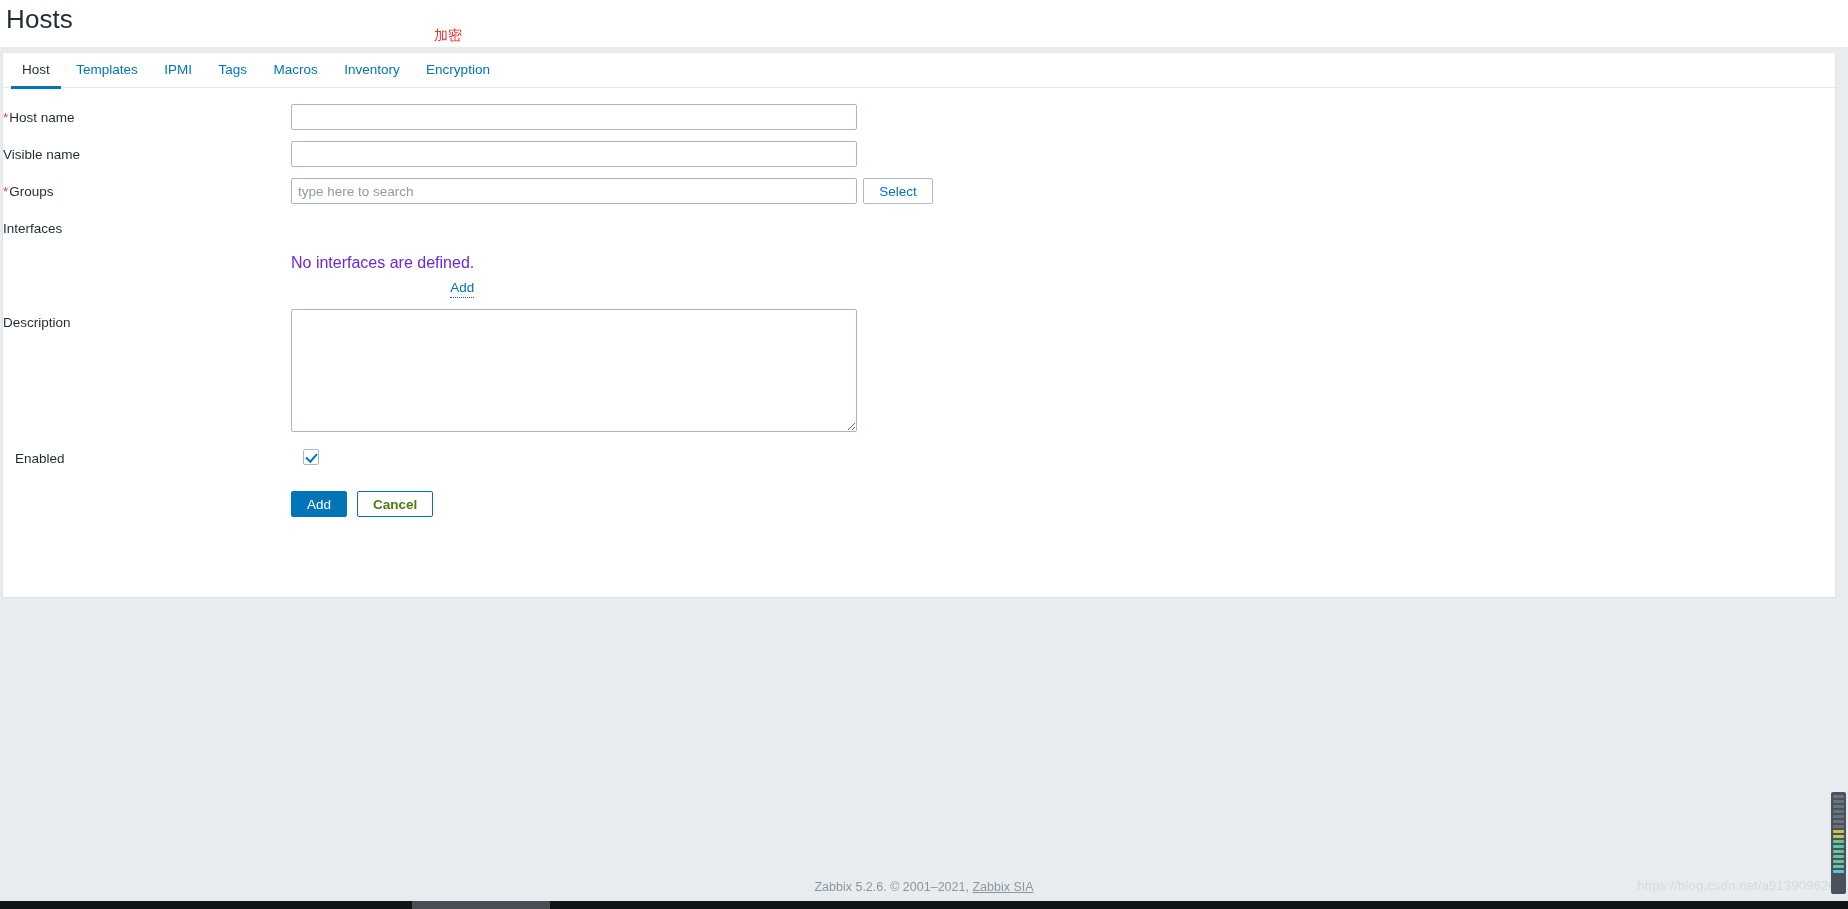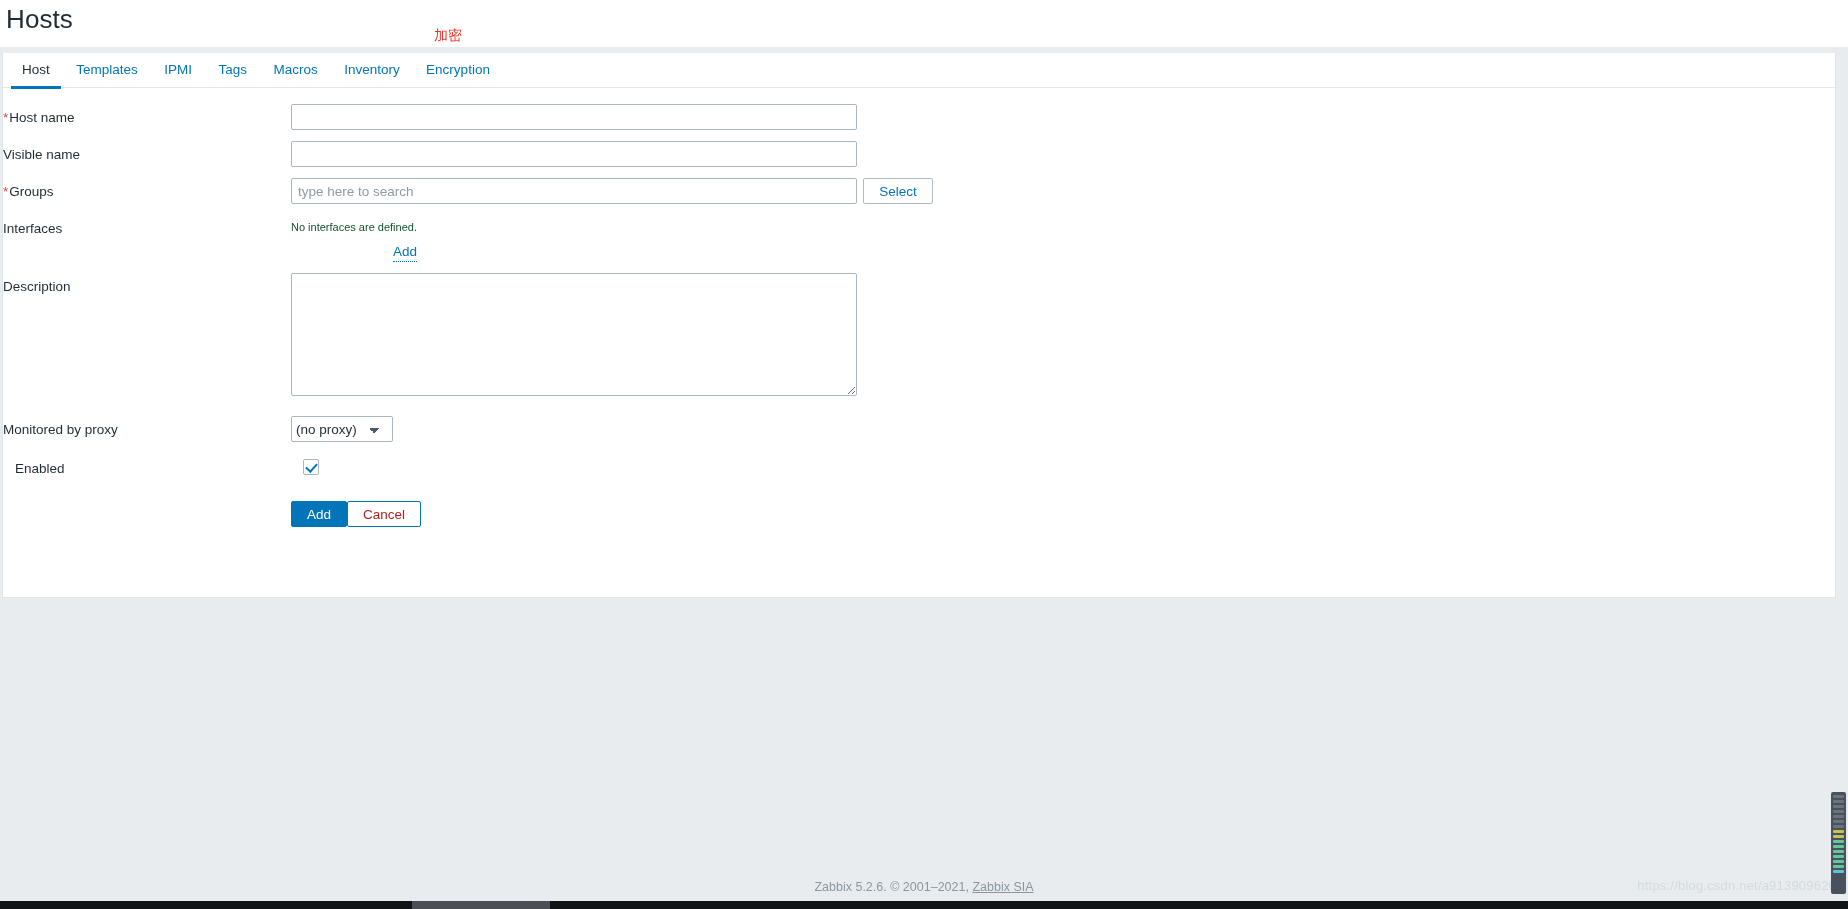--- a/index.html
+++ b/index.html
@@ -138,24 +138,25 @@
     font-size: 13.5px;
     font-family: "Liberation Sans", sans-serif;
     color: #0275b8;
     background: #fff;
     border: 1px solid #b0bcc4;
     border-radius: 2px;
     cursor: pointer;
   }
 
   .static-text {
-    font-size: 11px;
-    color: #14532d;
+    font-size: 16px;
+    color: #6d28d9;
     line-height: 22px;
     padding-top: 1px;
+    margin-top: 36px;
   }
   .link-add {
     display: inline-block;
     margin-top: 5px;
     font-size: 13.5px;
     color: #0275b8;
     text-decoration: none;
     border-bottom: 1px dotted #0275b8;
     cursor: pointer;
     line-height: 18px;
@@ -222,23 +223,25 @@
     font-family: "Liberation Sans", sans-serif;
     border-radius: 2px;
     cursor: pointer;
   }
   .btn-primary {
     background: #0275b8;
     border: 1px solid #0275b8;
     color: #fff;
   }
   .btn-secondary {
+    margin-left: 10px;
     background: #fff;
     border: 1px solid #0275b8;
-    color: #b91c1c;
+    color: #4d7c0f;
+    font-weight: bold;
   }
 
   
   .footer {
     position: absolute;
     left: 0;
     top: 880px;
     width: 1848px;
     text-align: center;
     font-size: 12.5px;
@@ -353,28 +356,20 @@
         </div>
       </div>
 
       <div class="form-row" style="margin-top:11px;">
         <div class="form-label">Description</div>
         <div class="form-field">
           <textarea class="desc" style=""></textarea>
         </div>
       </div>
 
-      <div class="form-row" style="margin-top:20px;">
-        <div class="form-label">Monitored by proxy</div>
-        <div class="form-field">
-          <select class="sel">
-            <option>(no proxy)</option>
-          </select>
-        </div>
-      </div>
 
       <div class="form-row" style="margin-top:13px;margin-left:12px;">
         <div class="form-label">Enabled</div>
         <div class="form-field">
           <label class="checkbox-wrap">
 
             <span class="checkbox-box"></span>
           </label>
         </div>
       </div>

